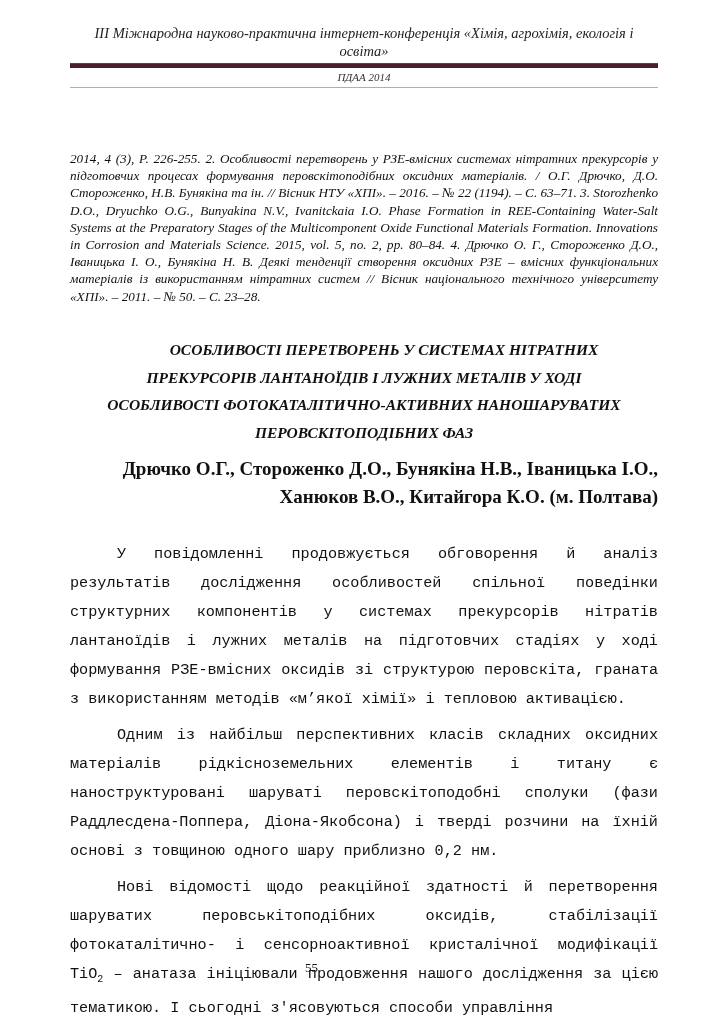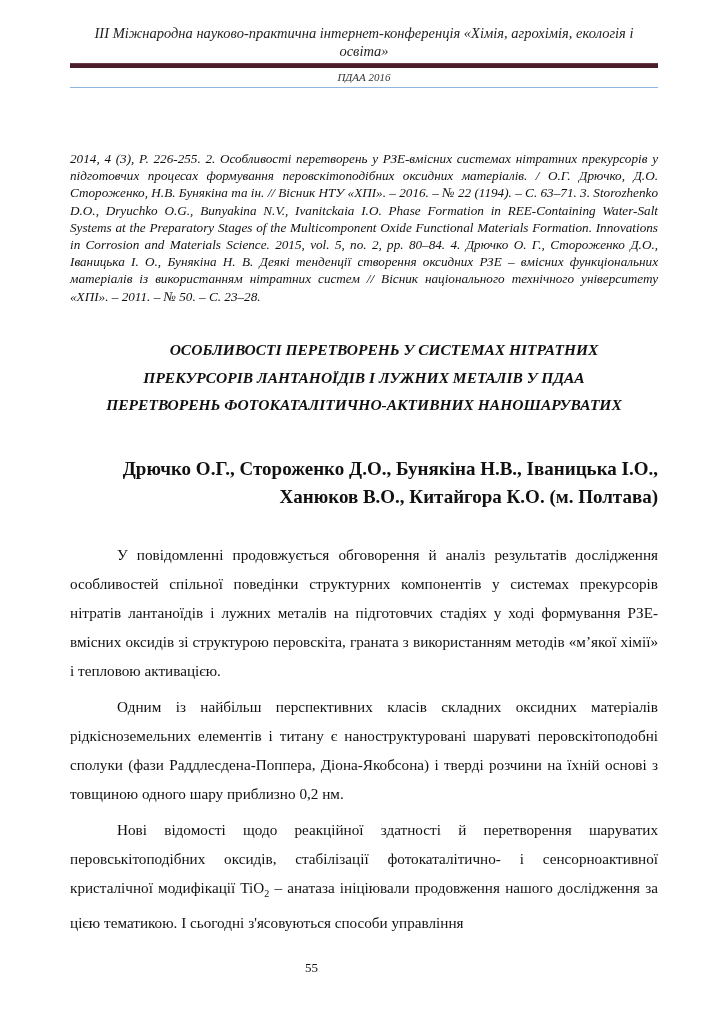--- a/index.html
+++ b/index.html
@@ -89,47 +89,49 @@
       left: 70px;
       width: 588px;
       top: 540px;
       font-size: 15.2px;
       line-height: 29px;
       text-align: justify;
     }
     .body-text p {
       margin: 0 0 7px 0;
       text-indent: 47px;
+      font-family: Liberation Mono, monospace;
     }
     sub { font-size: 10px; }
     .page-number {
       position: absolute;
       left: 0;
       width: 623px;
       top: 960px;
       text-align: center;
       font-size: 13px;
     }
   </style>
 </head>
 <body>
 
 <div class="header">
   <div class="header-title">III Міжнародна науково-практична інтернет-конференція «Хімія, агрохімія, екологія і освіта»</div>
   <div class="rule-dark"></div>
-  <div class="header-sub">ПДАА 2016</div>
+  <div class="header-sub">ПДАА 2014</div>
   <div class="rule-light"></div>
 </div>
 
 <div class="refs">2014, 4 (3), P. 226-255. 2. Особливості перетворень у РЗЕ-вмісних системах нітратних прекурсорів у підготовчих процесах формування перовскітоподібних оксидних матеріалів. / О.Г. Дрючко, Д.О. Стороженко, Н.В. Бунякіна та ін. // Вісник НТУ «ХПІ». – 2016. – № 22 (1194). – С. 63–71. 3. Storozhenko D.O., Dryuchko O.G., Bunyakina N.V., Ivanitckaia I.O. Phase Formation in REE-Containing Water-Salt Systems at the Preparatory Stages of the Multicomponent Oxide Functional Materials Formation. Innovations in Corrosion and Materials Science. 2015, vol. 5, no. 2,  pp. 80–84. 4. Дрючко О. Г., Стороженко Д.О., Іваницька І. О., Бунякіна Н. В. Деякі тенденції створення оксидних РЗЕ – вмісних функціональних матеріалів із використанням нітратних систем // Вісник національного технічного університету «ХПІ». – 2011. – № 50. – С. 23–28.</div>
 
 <div class="article-title">
   <span class="line indent">ОСОБЛИВОСТІ ПЕРЕТВОРЕНЬ У СИСТЕМАХ НІТРАТНИХ</span>
-  <span class="line">ПРЕКУРСОРІВ ЛАНТАНОЇДІВ І ЛУЖНИХ МЕТАЛІВ У ПДАА</span>
-  <span class="line">ПЕРЕТВОРЕНЬ ФОТОКАТАЛІТИЧНО-АКТИВНИХ НАНОШАРУВАТИХ</span>
+  <span class="line">ПРЕКУРСОРІВ ЛАНТАНОЇДІВ І ЛУЖНИХ МЕТАЛІВ У ХОДІ</span>
+  <span class="line">ОСОБЛИВОСТІ ФОТОКАТАЛІТИЧНО-АКТИВНИХ НАНОШАРУВАТИХ</span>
+  <span class="line">ПЕРОВСКІТОПОДІБНИХ ФАЗ</span>
 </div>
 
 <div class="authors">
   <span class="line">Дрючко О.Г., Стороженко Д.О., Бунякіна Н.В., Іваницька І.О.,</span>
   <span class="line">Ханюков В.О., Китайгора К.О. (м. Полтава)</span>
 </div>
 
 <div class="body-text">
   <p>У повідомленні продовжується обговорення й аналіз результатів дослідження  особливостей спільної поведінки структурних компонентів у системах прекурсорів нітратів лантаноїдів і лужних металів на підготовчих стадіях у ході  формування РЗЕ-вмісних оксидів зі структурою перовскіта, граната з використанням методів «м’якої хімії» і тепловою активацією.</p>
   <p>Одним із найбільш перспективних класів складних оксидних матеріалів рідкісноземельних елементів і титану є наноструктуровані шаруваті перовскітоподобні сполуки (фази Раддлесдена-Поппера, Діона-Якобсона) і тверді розчини на їхній основі з товщиною одного шару приблизно 0,2 нм.</p>

